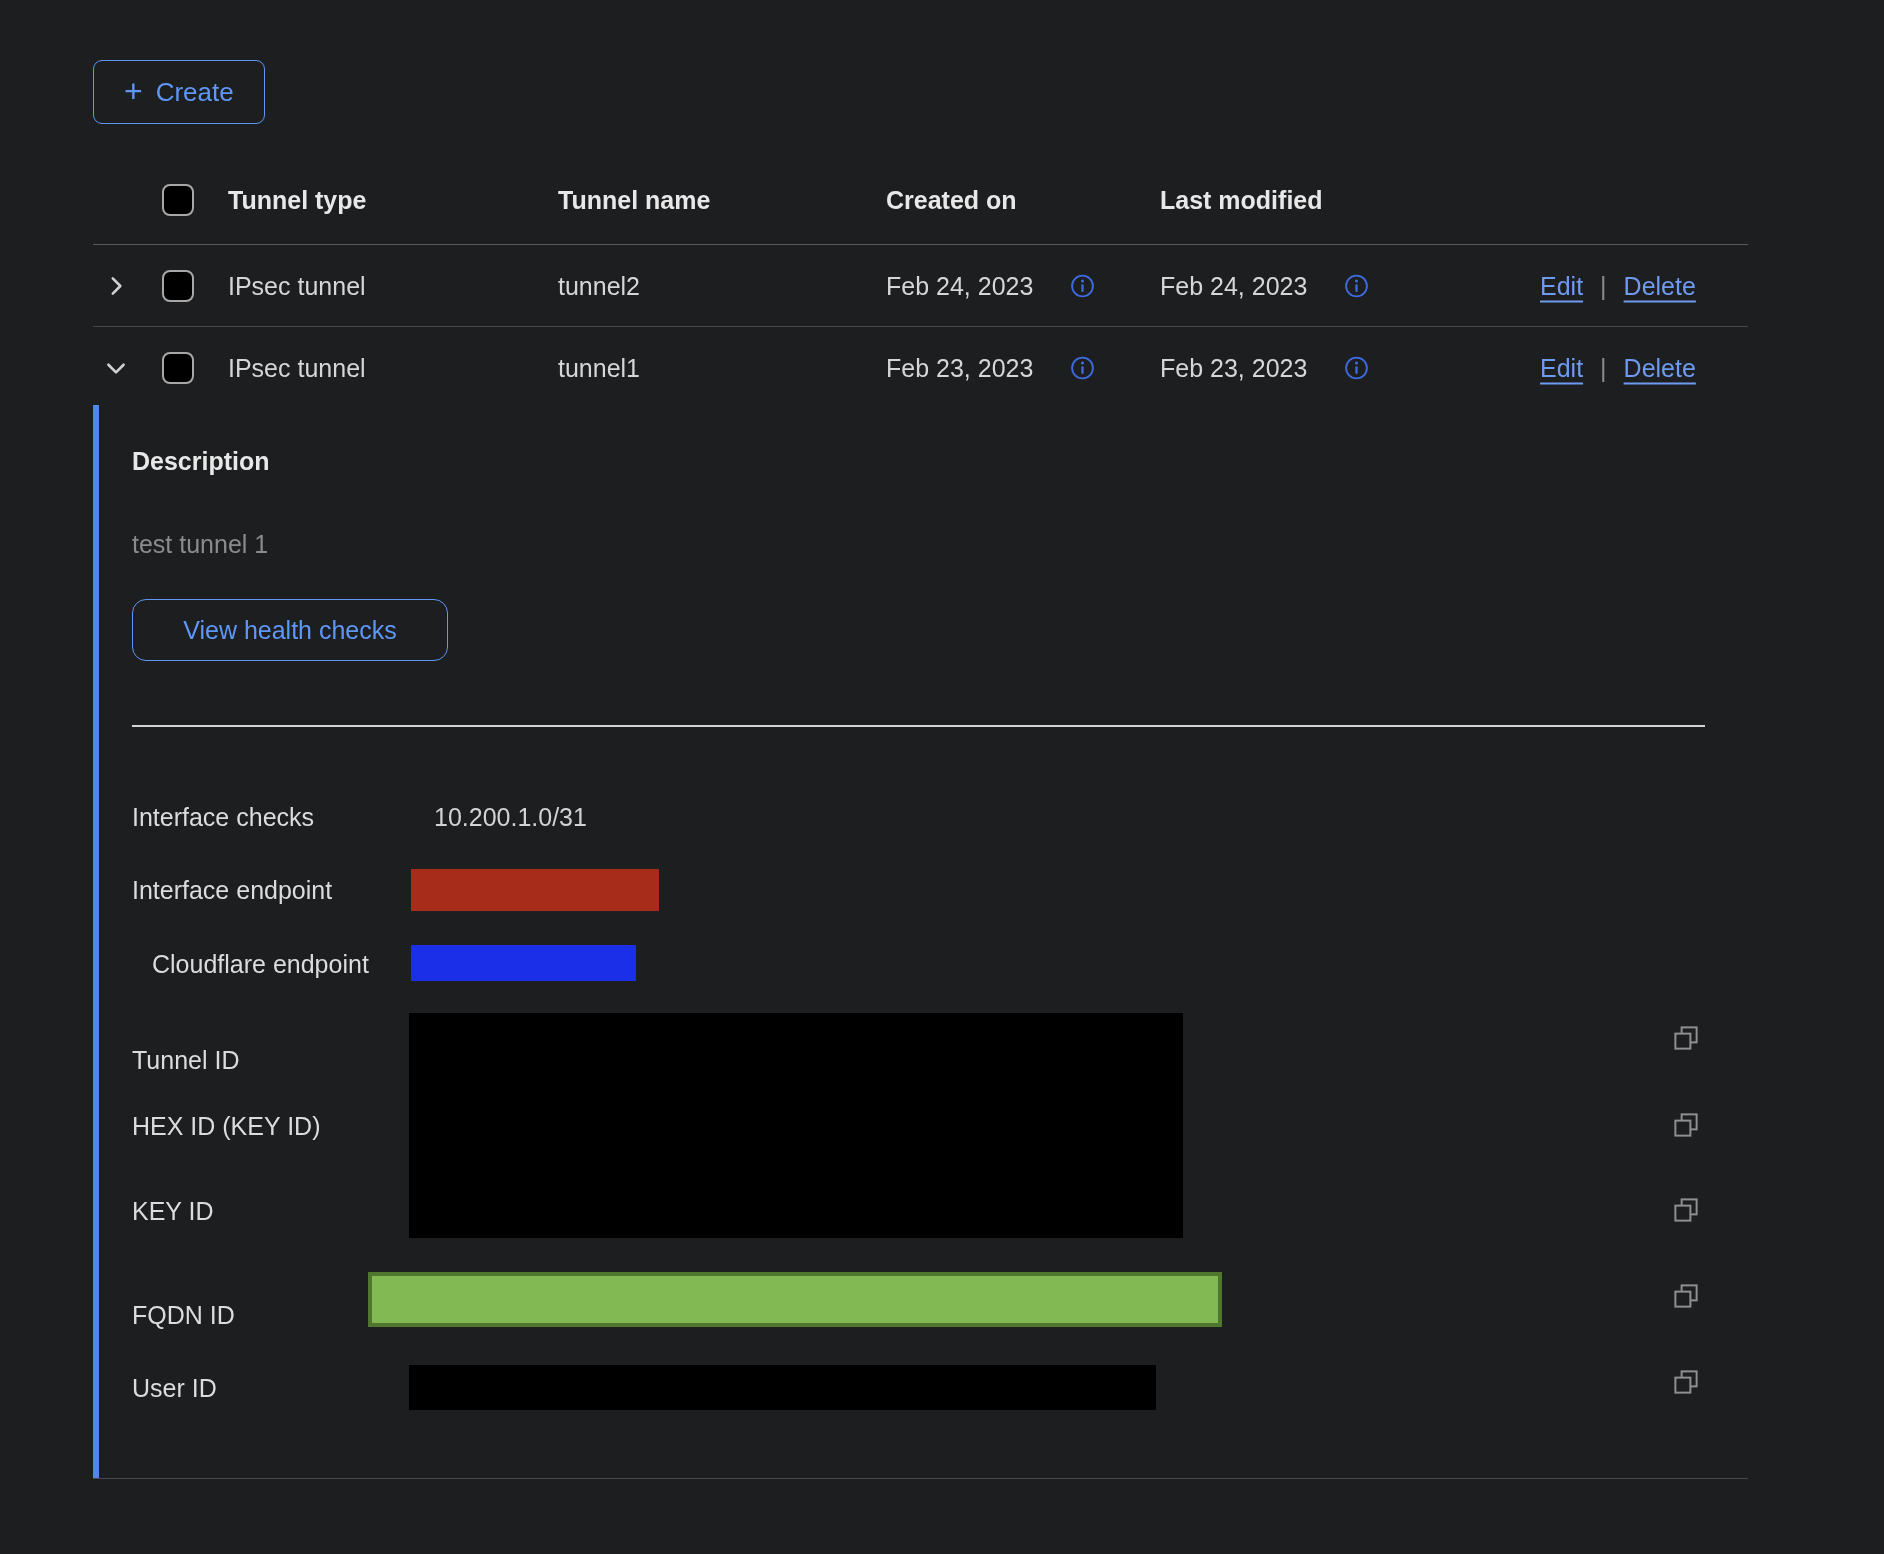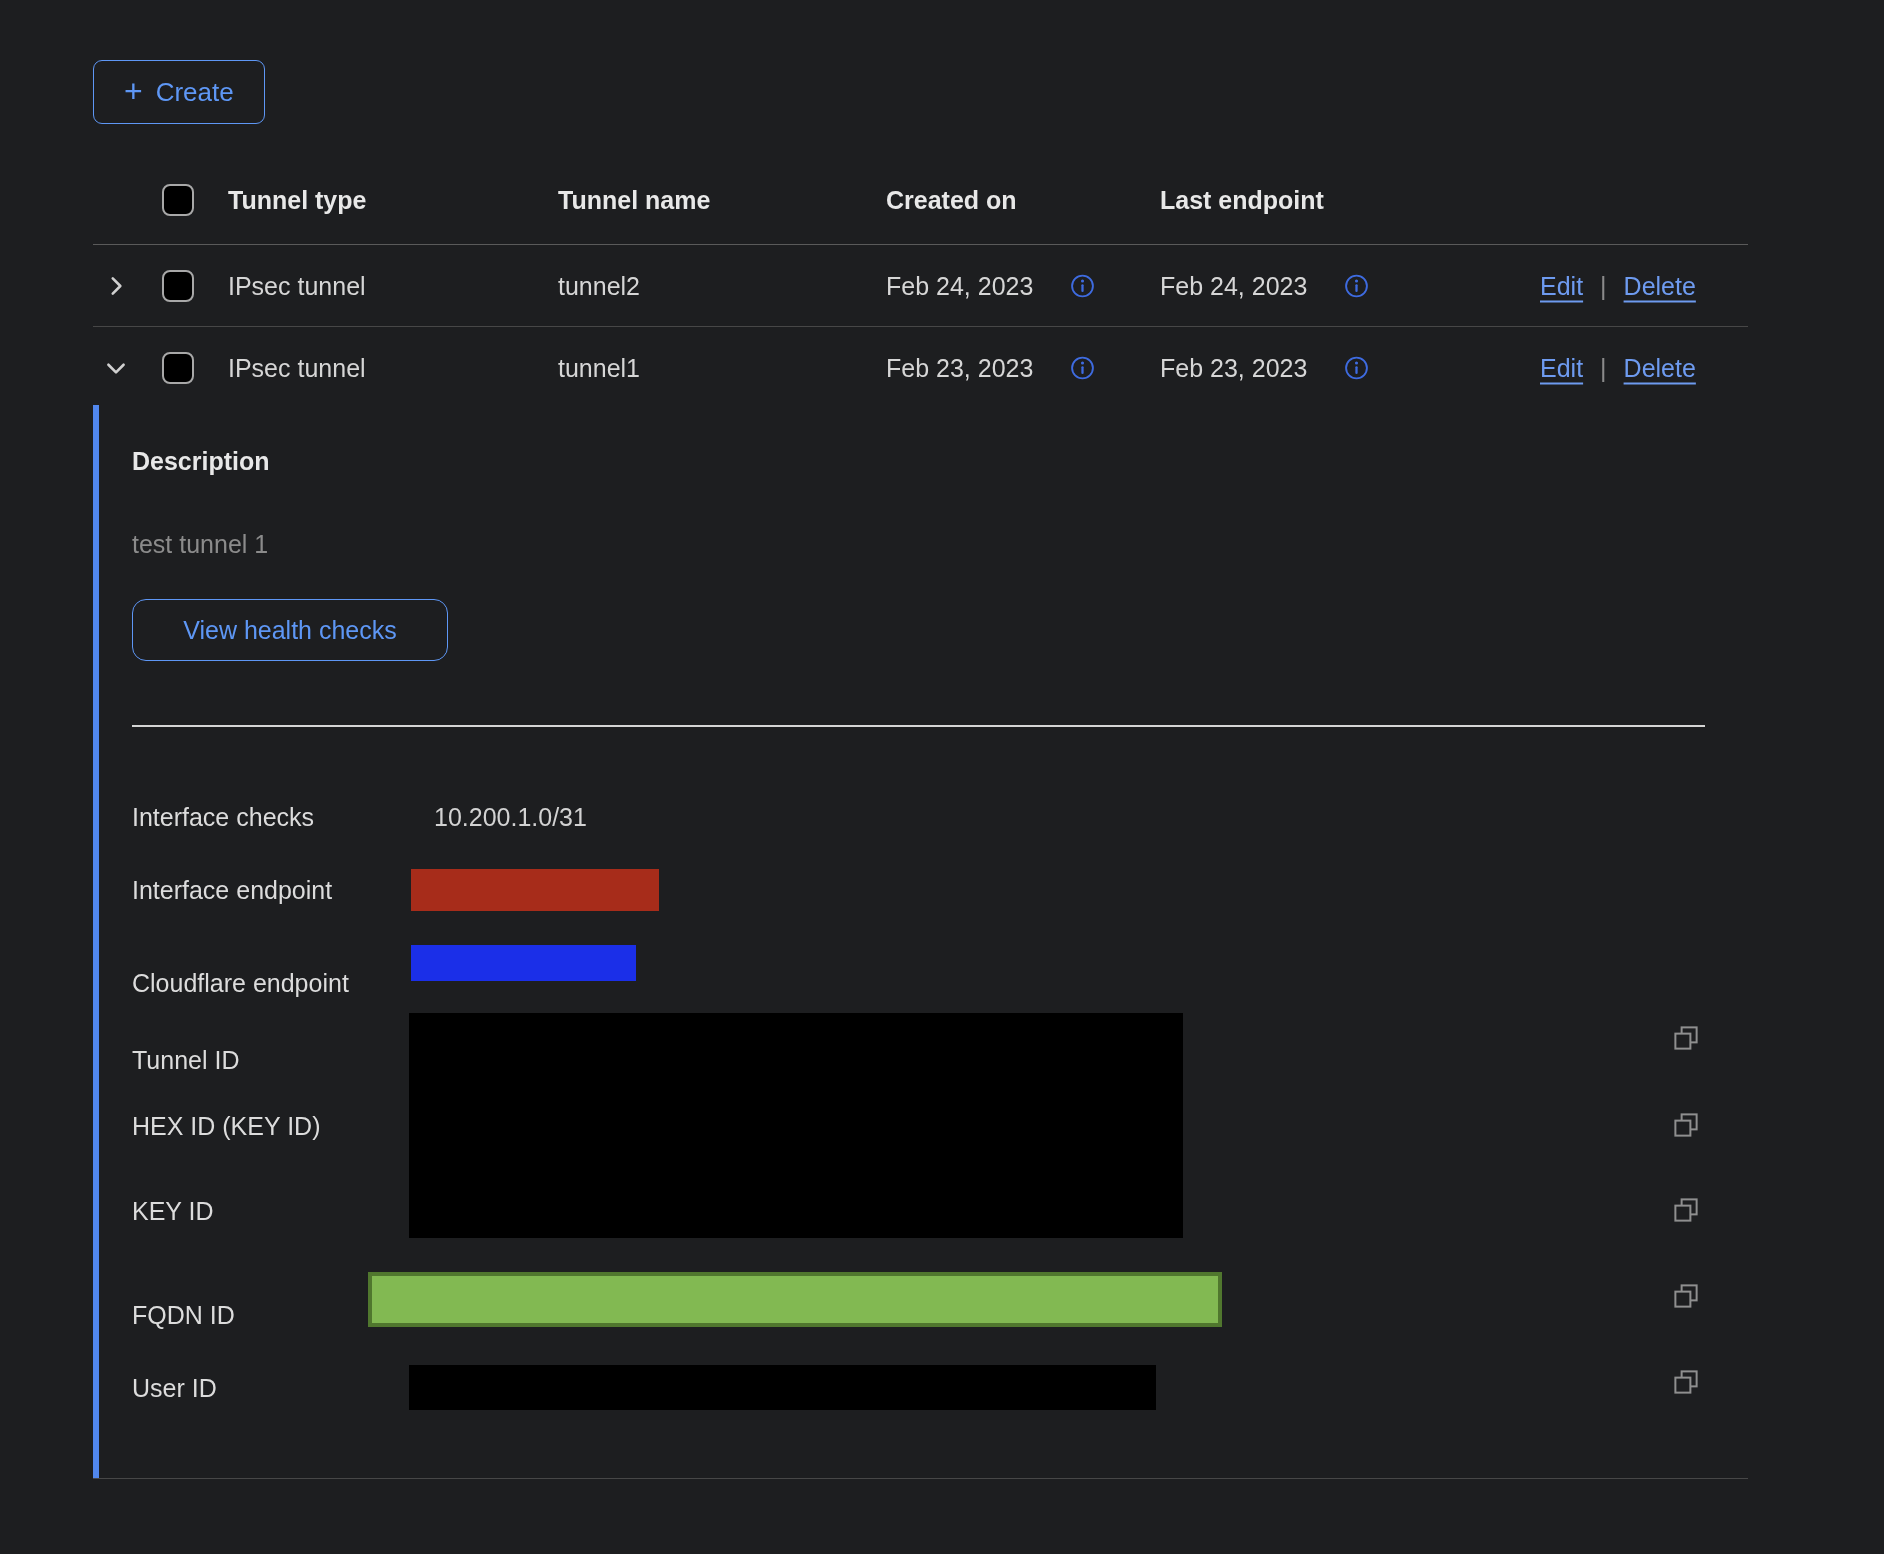--- a/index.html
+++ b/index.html
@@ -58,21 +58,21 @@
   .health-btn{
     position:absolute;left:39px;top:194px;width:316px;height:62px;
     display:flex;align-items:center;justify-content:center;
     background:transparent;border:1.5px solid var(--accent-blue);border-radius:14px;
     color:var(--accent-blue);font-family:inherit;font-size:25px;cursor:pointer;
   }
   .divider{position:absolute;left:39px;top:320px;width:1573px;height:2px;background:#d4d4d4;}
   .lbl-interface{top:398px;}
   .val-interface{position:absolute;left:341px;top:398px;font-size:25px;color:#d2d2d2;}
   .lbl-customer{top:471px;}
-  .lbl-cloudflare{top:564px;}
+  .lbl-cloudflare{top:545px;margin-left:20px;}
   .lbl-tunnel-id{top:620px;margin-top:21px;}
   .lbl-hex-id{top:707px;}
   .lbl-key-id{top:792px;}
   .lbl-fqdn-id{top:896px;}
   .lbl-user-id{top:969px;}
   .redact{position:absolute;}
   .redact-red{left:318px;top:464px;width:248px;height:42px;background:var(--redaction-red);}
   .redact-blue{left:318px;top:540px;width:225px;height:36px;background:var(--redaction-blue);}
   .redact-ids{left:316px;top:608px;width:774px;height:225px;background:var(--redaction-black);}
   .redact-green{left:275px;top:867px;width:846px;height:47px;background:var(--redaction-green-fill);
@@ -97,21 +97,21 @@
 
   <div class="table">
 
     <div class="thead">
       <div class="cell col-check">
         <div class="checkbox"></div>
       </div>
       <div class="cell col-type">Tunnel type</div>
       <div class="cell col-name">Tunnel name</div>
       <div class="cell col-created">Created on</div>
-      <div class="cell col-modified">Last endpoint</div>
+      <div class="cell col-modified">Last modified</div>
     </div>
 
     <div class="trow bordered">
       <button class="cell col-expander">
         <svg width="26" height="26" viewBox="0 0 24 24">
           <polyline points="9 5 16 12 9 19" fill="none" stroke="#d0d0d0" stroke-width="2.4" stroke-linecap="round" stroke-linejoin="round"></polyline>
         </svg>
       </button>
       <div class="cell col-check">
         <div class="checkbox"></div>

